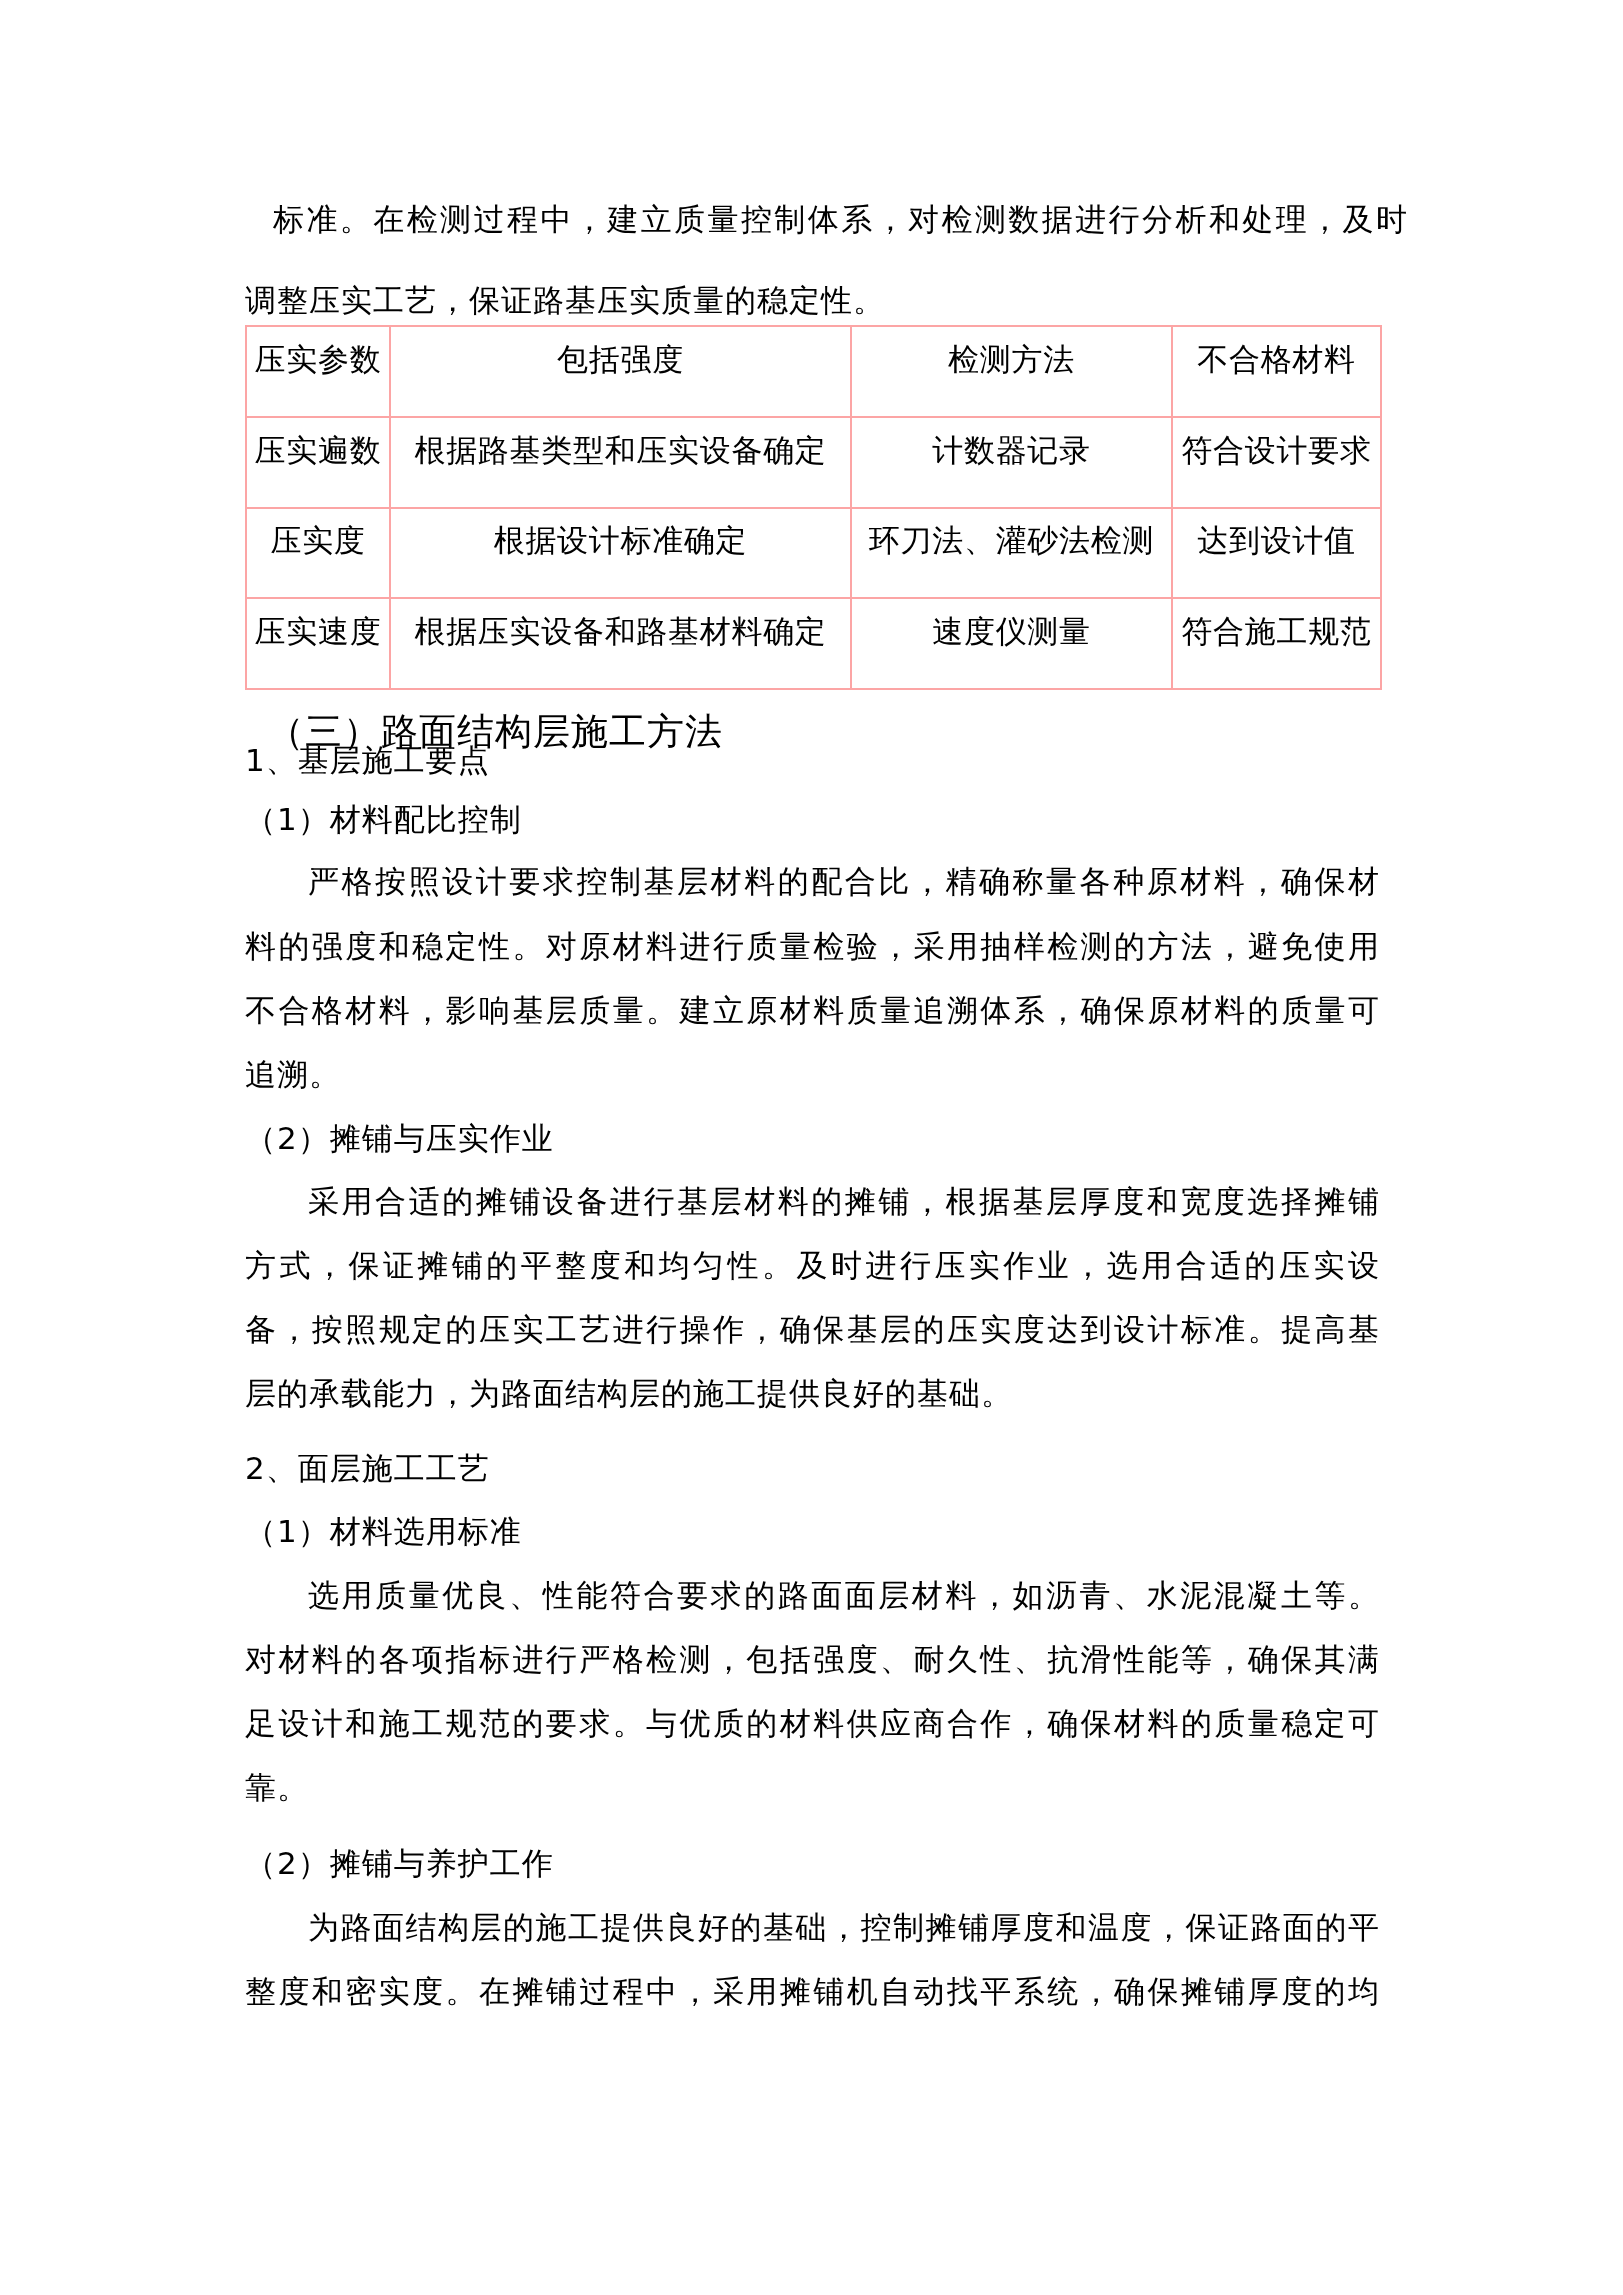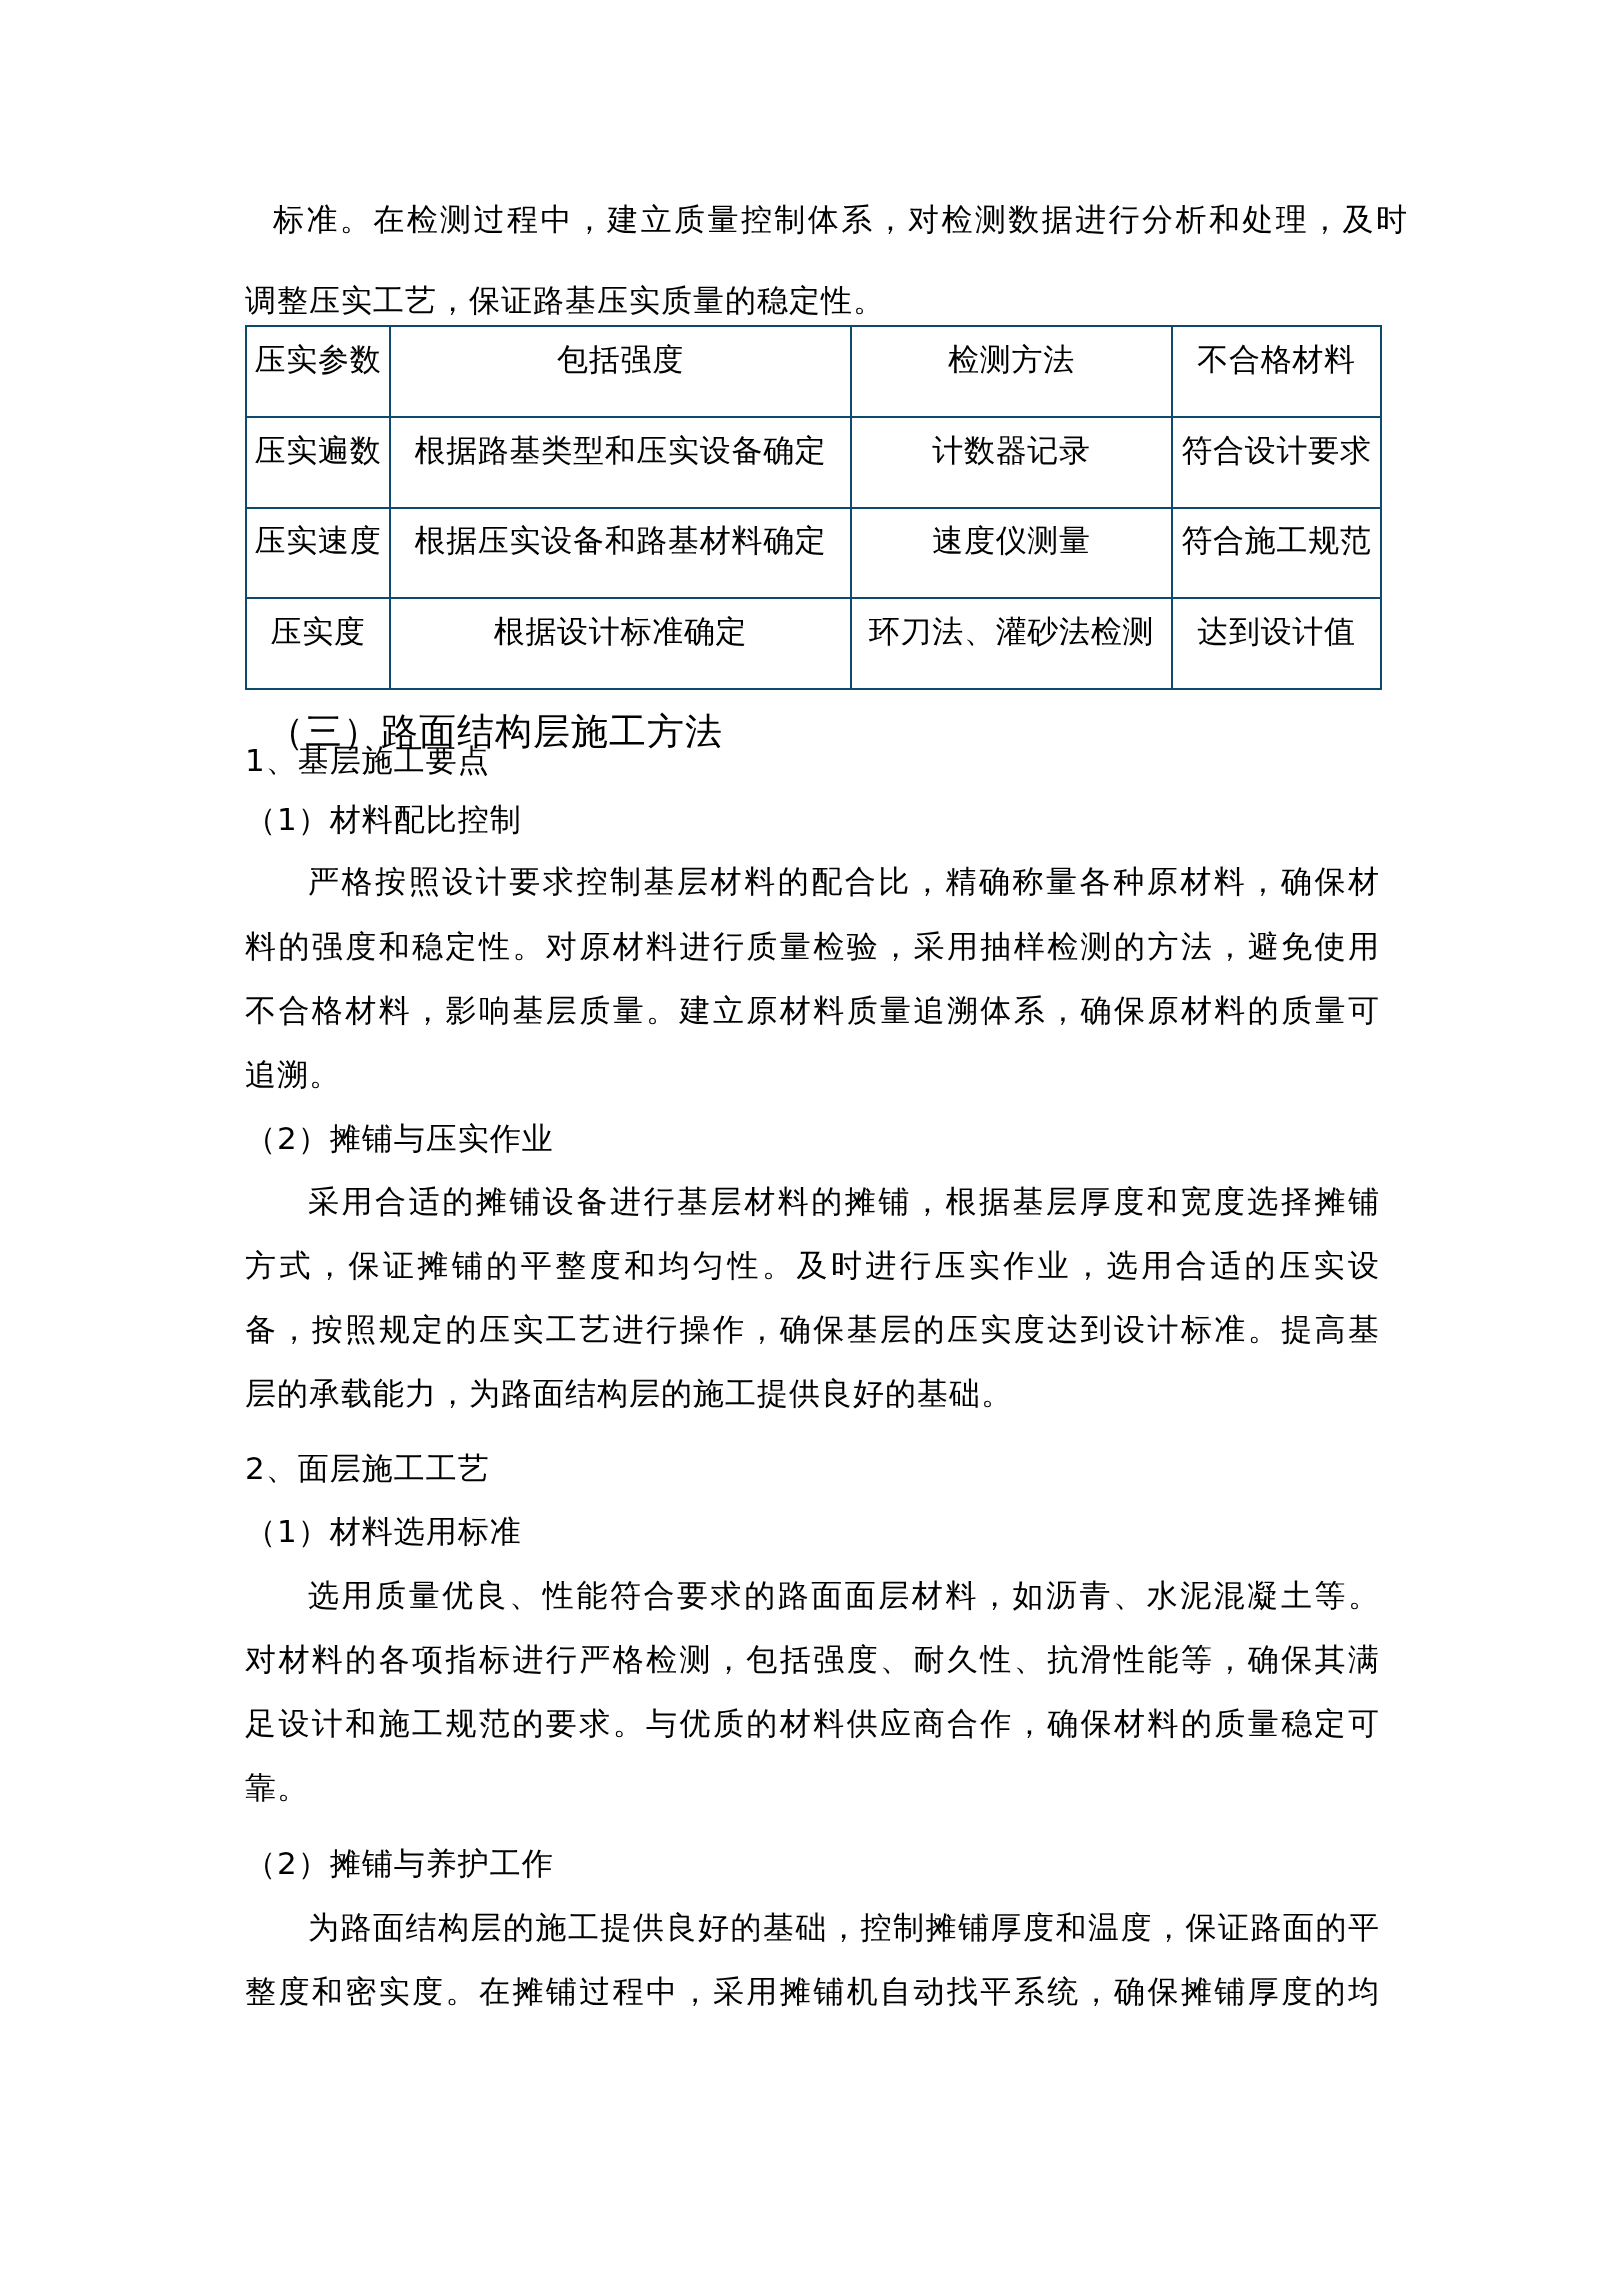--- a/index.html
+++ b/index.html
@@ -4,21 +4,21 @@
 <style>
   html, body { margin: 0; padding: 0; background: #ffffff; }
   body { width: 1623px; height: 2295px; position: relative; overflow: hidden;
          font-family: "DejaVu Sans", "Liberation Sans", sans-serif; color: #000; }
   .page { position: absolute; left: 245px; top: 0; width: 1135px; }
   .line { position: absolute; left: 0; font-size: 31px; line-height: 39px; white-space: nowrap; letter-spacing: 1px; }
   .just { width: 1135px; text-align: justify; text-align-last: justify; }
   .indent { padding-left: 63px; box-sizing: border-box; }
   .h-section { font-size: 37px; }
   table.compact { position: absolute; left: 0; top: 325px; width: 1135px; border-collapse: collapse; table-layout: fixed; }
-  table.compact td { border: 2px solid #0c4a6e; height: 77px; vertical-align: top; text-align: center;
+  table.compact td { border: 2px solid #fca5a5; height: 77px; vertical-align: top; text-align: center;
                      font-size: 31px; padding: 11.8px 0 0 0; white-space: nowrap; letter-spacing: 0.7px; }
 </style>
 </head>
 <body>
 
 <div class="page">
 
   <div class="line just" style="top:200px;margin-left:28px;">标准。在检测过程中，建立质量控制体系，对检测数据进行分析和处理，及时</div>
   <div class="line" style="top:281px;">调整压实工艺，保证路基压实质量的稳定性。</div>
 
@@ -36,30 +36,30 @@
       <td>检测方法</td>
       <td>不合格材料</td>
     </tr>
     <tr>
       <td>压实遍数</td>
       <td>根据路基类型和压实设备确定</td>
       <td>计数器记录</td>
       <td>符合设计要求</td>
     </tr>
     <tr>
+      <td>压实度</td>
+      <td>根据设计标准确定</td>
+      <td>环刀法、灌砂法检测</td>
+      <td>达到设计值</td>
+    </tr>
+    <tr>
       <td>压实速度</td>
       <td>根据压实设备和路基材料确定</td>
       <td>速度仪测量</td>
       <td>符合施工规范</td>
-    </tr>
-    <tr>
-      <td>压实度</td>
-      <td>根据设计标准确定</td>
-      <td>环刀法、灌砂法检测</td>
-      <td>达到设计值</td>
     </tr>
   </tbody>
     </table>
 
   <div class="line h-section" style="top:712px;margin-left:22px;">（三）路面结构层施工方法</div>
 
   <div class="line" style="top:741px;">1、基层施工要点</div>
   <div class="line" style="top:800px;">（1）材料配比控制</div>
   <div class="line just indent" style="top:862px;">严格按照设计要求控制基层材料的配合比，精确称量各种原材料，确保材</div>
   <div class="line just" style="top:927px;">料的强度和稳定性。对原材料进行质量检验，采用抽样检测的方法，避免使用</div>

